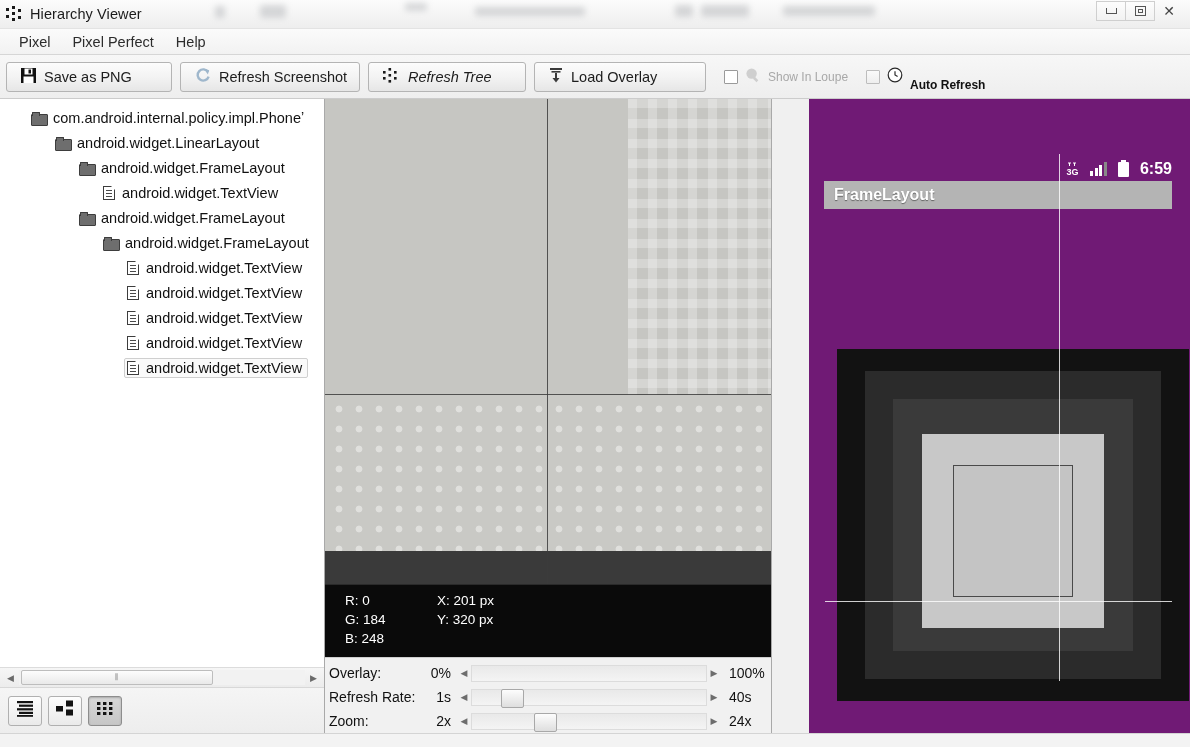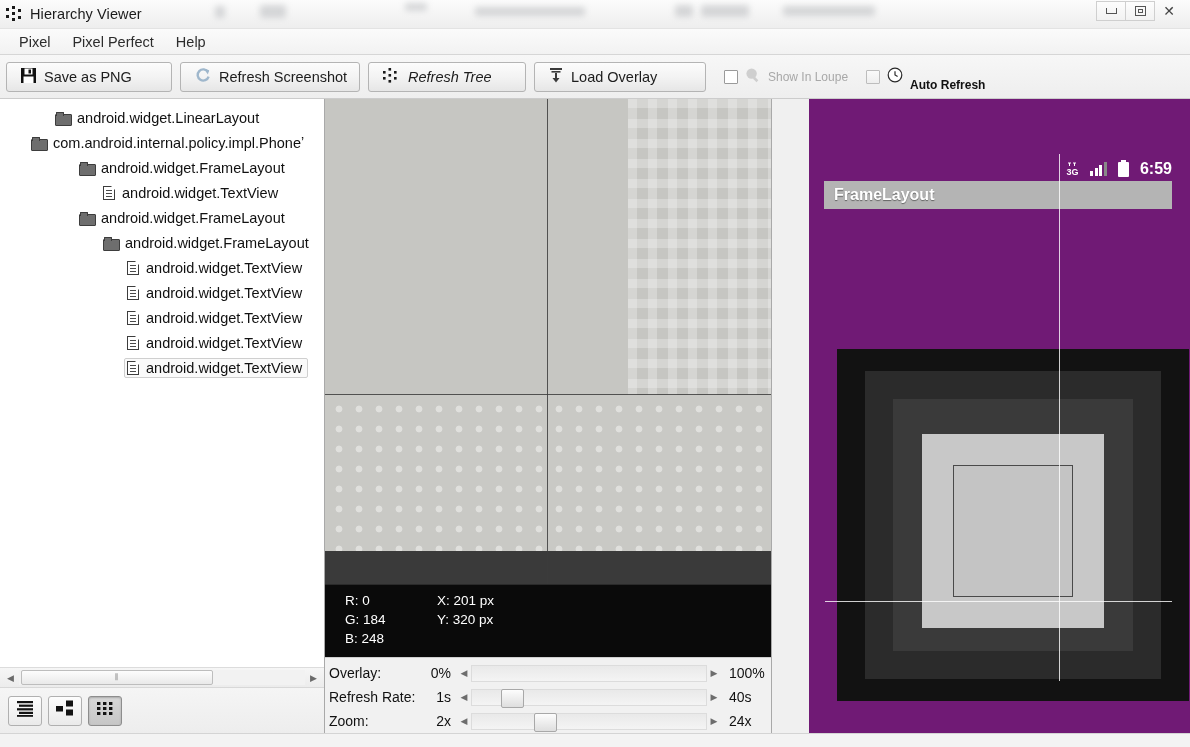--- a/index.html
+++ b/index.html
@@ -571,30 +571,30 @@
         </svg>
       </span>
       <span class="lbl-on">Auto Refresh</span>
     </div>
   </div>
 
   <div class="panes">
 
     <div class="tree-pane">
       <div class="tree-list" id="tree-list">
+          <div class="tree-row" style="padding-left: 28px;">
+            <div class="tree-label-box">
+              <span class="ico-folder"></span>
+              <span>com.android.internal.policy.impl.Phoneʼ</span>
+            </div>
+          </div>
           <div class="tree-row" style="padding-left: 52px;">
             <div class="tree-label-box">
               <span class="ico-folder"></span>
               <span>android.widget.LinearLayout</span>
-            </div>
-          </div>
-          <div class="tree-row" style="padding-left: 28px;">
-            <div class="tree-label-box">
-              <span class="ico-folder"></span>
-              <span>com.android.internal.policy.impl.Phoneʼ</span>
             </div>
           </div>
           <div class="tree-row" style="padding-left: 76px;">
             <div class="tree-label-box">
               <span class="ico-folder"></span>
               <span>android.widget.FrameLayout</span>
             </div>
           </div>
           <div class="tree-row" style="padding-left: 100px;">
             <div class="tree-label-box">

